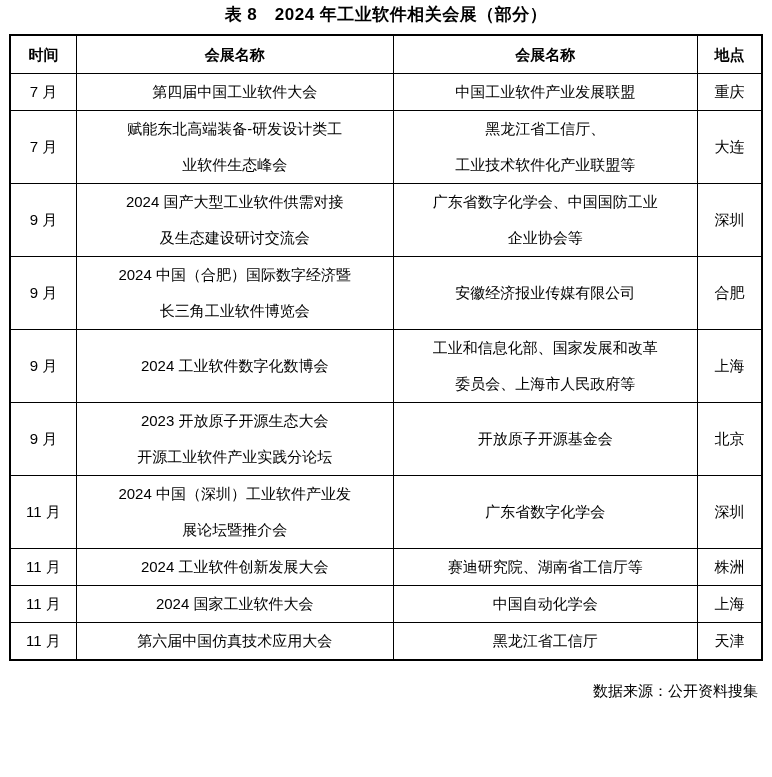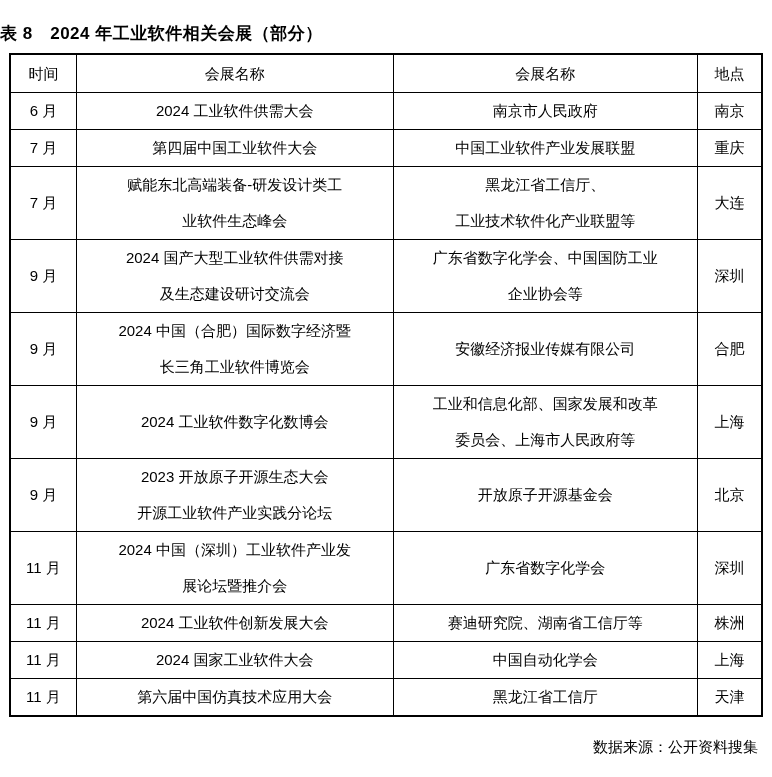--- a/index.html
+++ b/index.html
@@ -10,42 +10,43 @@
   .page {
     position: relative;
     width: 772px;
     height: 777px;
     background: #ffffff;
     color: #000000;
     font-family: "Liberation Sans", "DejaVu Sans", sans-serif;
     box-sizing: border-box;
   }
   .doc-title {
-    padding-top: 22px;
+    padding-top: 3px;
+    text-align: center;
     font-size: 17px;
     font-weight: bold;
     letter-spacing: 0.5px;
   }
   table.conf-table {
     border-collapse: collapse;
     table-layout: fixed;
     width: 754px;
     margin: 8px auto 0 auto;
     border: 2px solid #000000;
   }
   .conf-table th, .conf-table td {
     border: 1px solid #000000;
     text-align: center;
     vertical-align: middle;
     padding: 0 2px;
     overflow: hidden;
   }
   .conf-table th {
     font-size: 15px;
-    font-weight: normal;
+    font-weight: bold;
     height: 37px;
     line-height: 20px;
   }
   .conf-table td {
     font-size: 15px;
     font-weight: normal;
     line-height: 36px;
     white-space: pre-line;
     height: 36px;
   }
@@ -77,26 +78,20 @@
     <thead>
       <tr>
         <th>时间</th>
         <th>会展名称</th>
         <th>会展名称</th>
         <th>地点</th>
       </tr>
     </thead>
     <tbody>
 
-    <tr>
-      <td>6 月</td>
-      <td>2024 工业软件供需大会</td>
-      <td>南京市人民政府</td>
-      <td>南京</td>
-    </tr>
 
     <tr>
       <td>7 月</td>
       <td>第四届中国工业软件大会</td>
       <td>中国工业软件产业发展联盟</td>
       <td>重庆</td>
     </tr>
 
     <tr>
       <td>7 月</td>

